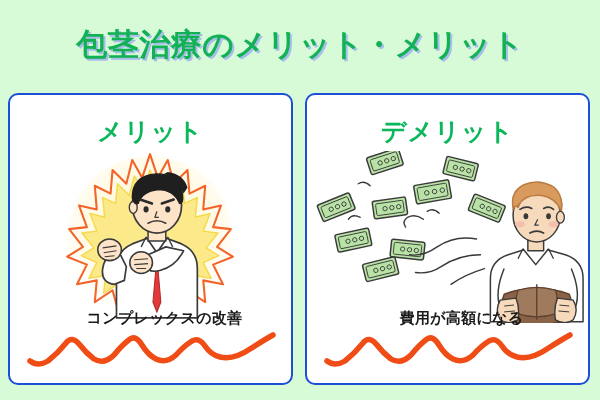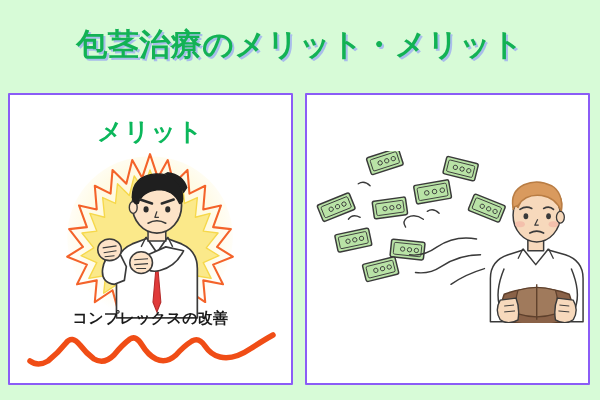--- a/index.html
+++ b/index.html
@@ -42,22 +42,22 @@
     top: 91px;
     width: 600px;
     height: 297px;
   }
   .panel {
     position: absolute;
     top: 2px;
     width: 285px;
     height: 292px;
     background: #ffffff;
-    border: 2px solid #8b5cf6;
-    border-radius: 1px;
+    border: 2px solid #1d4ed8;
+    border-radius: 10px;
     box-sizing: border-box;
     overflow: hidden;
   }
   .panel-left  { left: 8px; }
   .panel-right { left: 305px; }
 
   .panel-heading {
     position: absolute;
     top: 20px;
     left: 0;
@@ -83,21 +83,21 @@
   .caption-wrap {
     position: absolute;
     left: 0;
     bottom: 12px;
     width: 100%;
     height: 62px;
   }
   .caption-text {
     position: absolute;
     top: 0;
-    left: 0;
+    left: 14px;
     width: 100%;
     text-align: center;
     font-size: 15px;
     font-weight: bold;
     color: #1a1a1a;
     letter-spacing: 0.3px;
   }
   .squiggle {
     position: absolute;
     left: 14px;
@@ -195,20 +195,21 @@
                    Q80 36 90 26 Q98 16 106 10 Q112 6 118 16 Q124 26 132 30
                    Q142 35 152 26 Q160 17 168 12 Q175 8 181 17 Q187 26 196 28
                    Q210 31 226 20 Q240 11 249 6" fill="none" stroke="#f04d16" stroke-width="5.5" stroke-linecap="round" stroke-linejoin="round"></path>
         </svg>
       </div>
     </div>
   </div>
 
   <div class="panel panel-right">
 
+    <div class="panel-heading">デメリット</div>
 
     <div class="art">
       <svg viewBox="0 0 285 172" xmlns="http://www.w3.org/2000/svg">
         <g stroke="#3a3a3a" stroke-width="1.5" stroke-linejoin="round">
 
           <g fill="#b9e3a6">
             <g transform="translate(60,6) rotate(-18)">
               <rect x="0" y="0" width="34" height="18" rx="2"></rect>
               <rect x="3" y="3" width="28" height="12" rx="1.5" fill="none" stroke-width="0.9"></rect>
               <circle cx="12" cy="9" r="2.2" fill="none" stroke-width="0.9"></circle>
@@ -321,15 +322,26 @@
           <path d="M233 134 L233 170" stroke="#5e402c" stroke-width="1.4" fill="none"></path>
 
           <path d="M196 150 Q190 160 196 170 Q204 176 214 170 Q216 158 212 148 Z" fill="#f7d9bc" stroke-width="1.4"></path>
           <path d="M270 150 Q276 160 270 170 Q262 176 252 170 Q250 158 254 148 Z" fill="#f7d9bc" stroke-width="1.4"></path>
           <path d="M200 156 L210 155 M200 162 L211 161" stroke-width="1" fill="none"></path>
           <path d="M266 156 L256 155 M266 162 L255 161" stroke-width="1" fill="none"></path>
         </g>
       </svg>
     </div>
 
+    <div class="caption-wrap">
+      <div class="caption-text">費用が高額になる</div>
+      <div class="squiggle">
+        <svg viewBox="0 0 253 40" xmlns="http://www.w3.org/2000/svg">
+          <path d="M6 32 Q14 38 24 32 Q34 24 42 14 Q48 6 56 16 Q62 24 70 30
+                   Q80 36 90 26 Q98 16 106 10 Q112 6 118 16 Q124 26 132 30
+                   Q142 35 152 26 Q160 17 168 12 Q175 8 181 17 Q187 26 196 28
+                   Q210 31 226 20 Q240 11 249 6" fill="none" stroke="#f04d16" stroke-width="5.5" stroke-linecap="round" stroke-linejoin="round"></path>
+        </svg>
+      </div>
+    </div>
   </div>
 
 </div>
 
 </body></html>

